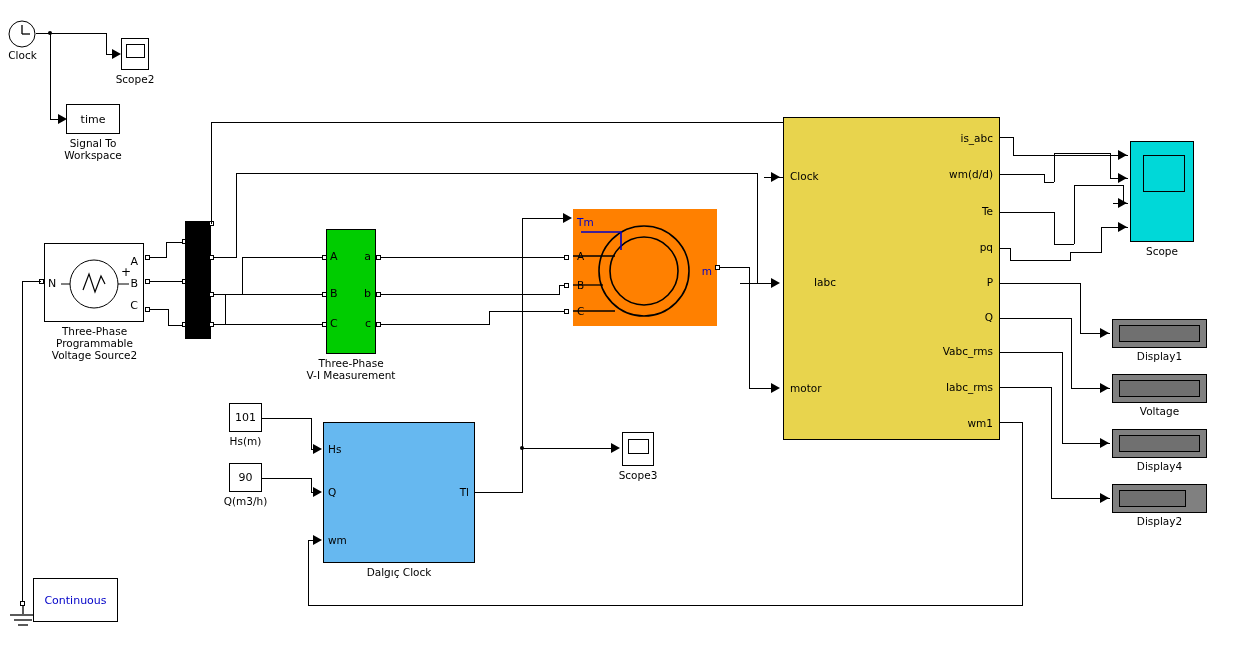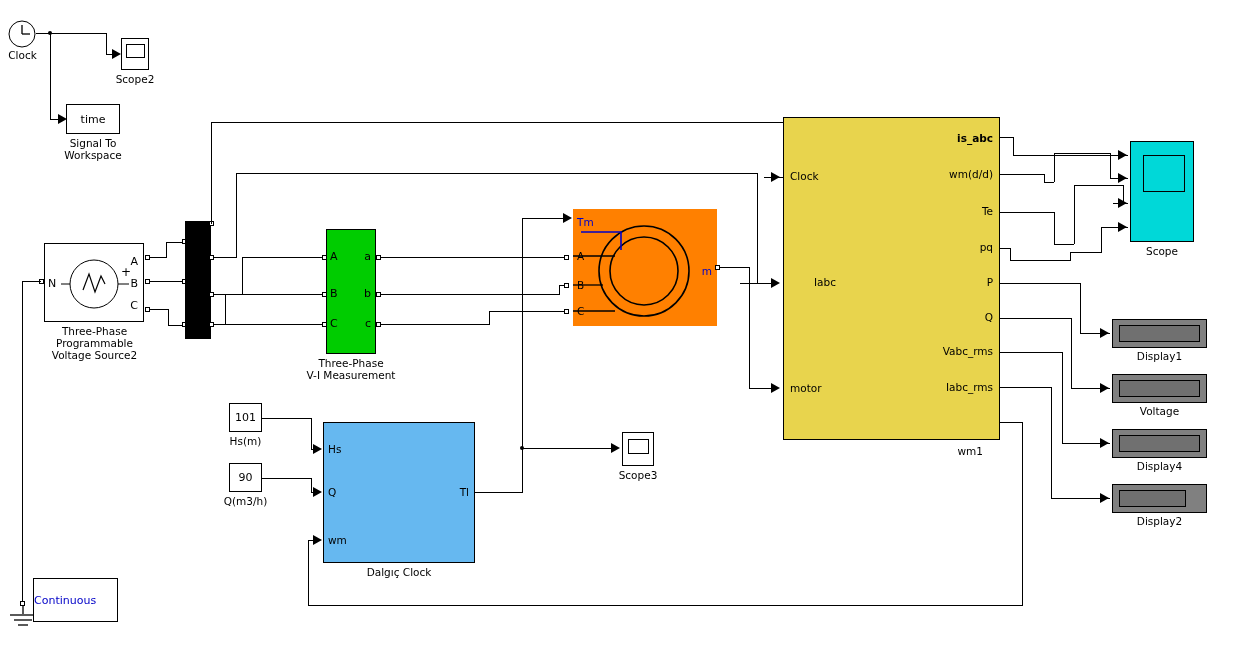--- a/index.html
+++ b/index.html
@@ -246,29 +246,29 @@
   <div class="wire h" style="left:740px;top:283px;width:18px;"></div>
   <div class="wire v" style="left:740px;top:283px;height:0px;"></div>
   <div class="arrow" style="left:771px;top:278px;"></div>
   <div class="wire h" style="left:757px;top:283px;width:16px;"></div>
 
   <div class="blk" style="left:783px;top:117px;width:217px;height:323px;background:#E8D44D;border:1px solid #000;">
     <div class="port-lbl" style="left:6px;top:53px;">Clock</div>
     <div class="port-lbl" style="left:6px;top:159px;margin-left:24px;">Iabc</div>
     <div class="port-lbl" style="left:6px;top:265px;">motor</div>
 
-    <div class="port-lbl" style="right:6px;top:15px;font-weight:bold;">is_abc</div>
+    <div class="port-lbl" style="right:6px;top:15px;">is_abc</div>
     <div class="port-lbl" style="right:6px;top:51px;">wm(d/d)</div>
     <div class="port-lbl" style="right:6px;top:88px;">Te</div>
     <div class="port-lbl" style="right:6px;top:124px;">pq</div>
     <div class="port-lbl" style="right:6px;top:159px;">P</div>
     <div class="port-lbl" style="right:6px;top:194px;">Q</div>
     <div class="port-lbl" style="right:6px;top:228px;">Vabc_rms</div>
     <div class="port-lbl" style="right:6px;top:264px;">Iabc_rms</div>
-    <div class="port-lbl" style="right:16px;top:300px;margin-top:28px;">wm1</div>
+    <div class="port-lbl" style="right:6px;top:300px;">wm1</div>
   </div>
 
   <div class="wire h" style="left:1000px;top:137px;width:13px;"></div>
   <div class="wire v" style="left:1013px;top:137px;height:18px;"></div>
   <div class="wire h" style="left:1013px;top:155px;width:115px;"></div>
   <div class="arrow" style="left:1118px;top:150px;"></div>
 
   <div class="wire h" style="left:1000px;top:174px;width:44px;"></div>
   <div class="wire v" style="left:1044px;top:174px;height:8px;"></div>
   <div class="wire h" style="left:1044px;top:182px;width:10px;"></div>
@@ -375,16 +375,16 @@
     <div class="port-lbl" style="right:5px;top:64px;">Tl</div>
   </div>
   <div class="label-ctr" style="left:323px;top:566px;width:152px;">Dalgıç Clock</div>
 
   <div class="blk" style="left:622px;top:432px;width:32px;height:34px;background:#fff;">
     <div class="scopeframe" style="left:5px;top:6px;width:21px;height:15px;"></div>
   </div>
   <div class="label-ctr" style="left:604px;top:469px;width:68px;">Scope3</div>
 
   <div class="blk" style="left:33px;top:578px;width:85px;height:44px;background:#fff;border:1px solid #000;">
-    <div style="position:absolute;left:0;top:15px;width:100%;text-align:left;font-size:11px;color:#0000c8;">Continuous</div>
+    <div style="position:absolute;left:0;top:15px;width:100%;text-align:center;font-size:11px;color:#0000c8;">Continuous</div>
   </div>
 
 </div>
 
 </body></html>

